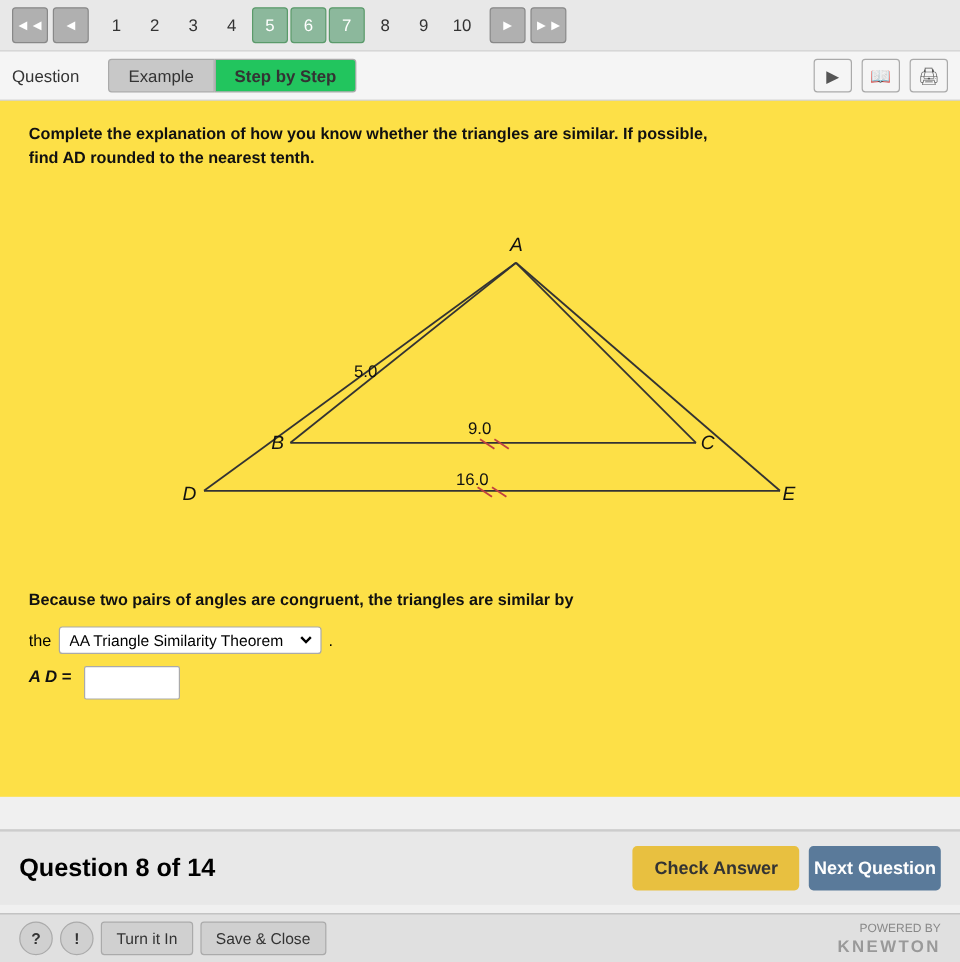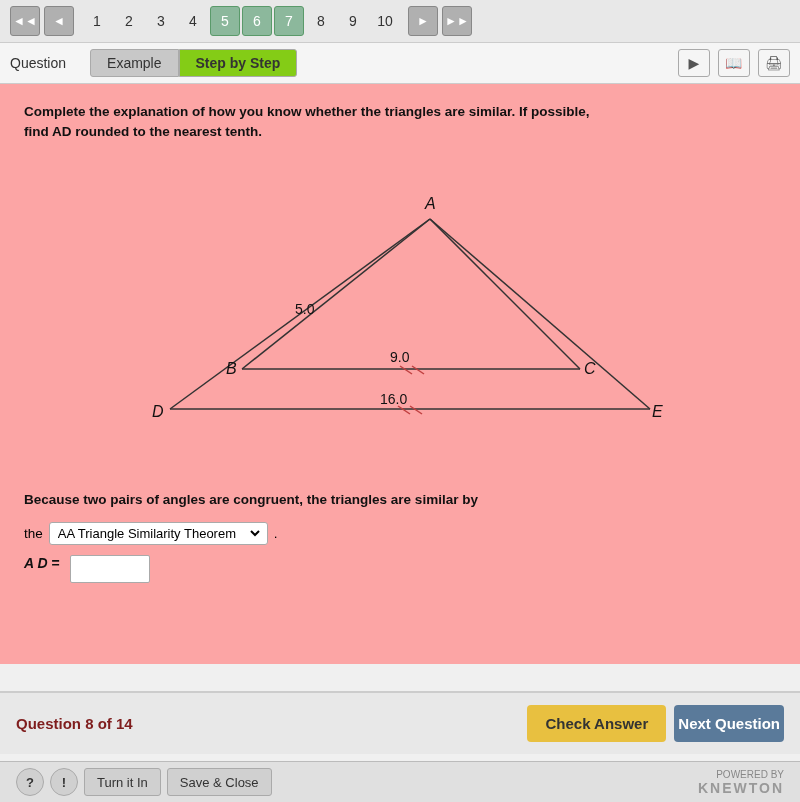--- a/index.html
+++ b/index.html
@@ -73,21 +73,21 @@
     .tab-btn {
       background: #c8c8c8;
       border: 1px solid #aaa;
       padding: 5px 16px;
       font-size: 14px;
       cursor: pointer;
       color: #333;
     }
     .tab-btn:first-of-type { border-radius: 3px 0 0 3px; }
     .tab-btn.active {
-      background: #84cc16;
+      background: #22c55e;
       font-weight: bold;
     }
     .tab-btn:last-of-type { border-radius: 0 3px 3px 0; }
     .tab-icons {
       margin-left: auto;
       display: flex;
       gap: 8px;
     }
     .tab-icon-btn {
       background: none;
@@ -98,21 +98,21 @@
       cursor: pointer;
       display: flex;
       align-items: center;
       justify-content: center;
       color: #555;
       font-size: 14px;
     }
 
     
     .main-content {
-      background: #fca5a5;
+      background: #fde047;
       padding: 18px 24px;
       min-height: 580px;
     }
     .question-text {
       font-size: 13.5px;
       font-weight: bold;
       line-height: 1.5;
       margin-bottom: 16px;
       color: #111;
     }
@@ -179,23 +179,23 @@
       padding: 12px 16px;
       display: flex;
       align-items: center;
       justify-content: space-between;
       position: absolute;
       bottom: 48px;
       left: 0;
       right: 0;
     }
     .question-counter {
-      font-size: 15px;
-      font-weight: bold;
-      color: #7f1d1d;
+      font-size: 21px;
+      font-weight: bold;
+      color: #000000;
     }
     .action-btns {
       display: flex;
       gap: 8px;
       align-items: flex-end;
     }
     .check-btn {
       background: #e8c040;
       border: none;
       border-radius: 4px;

